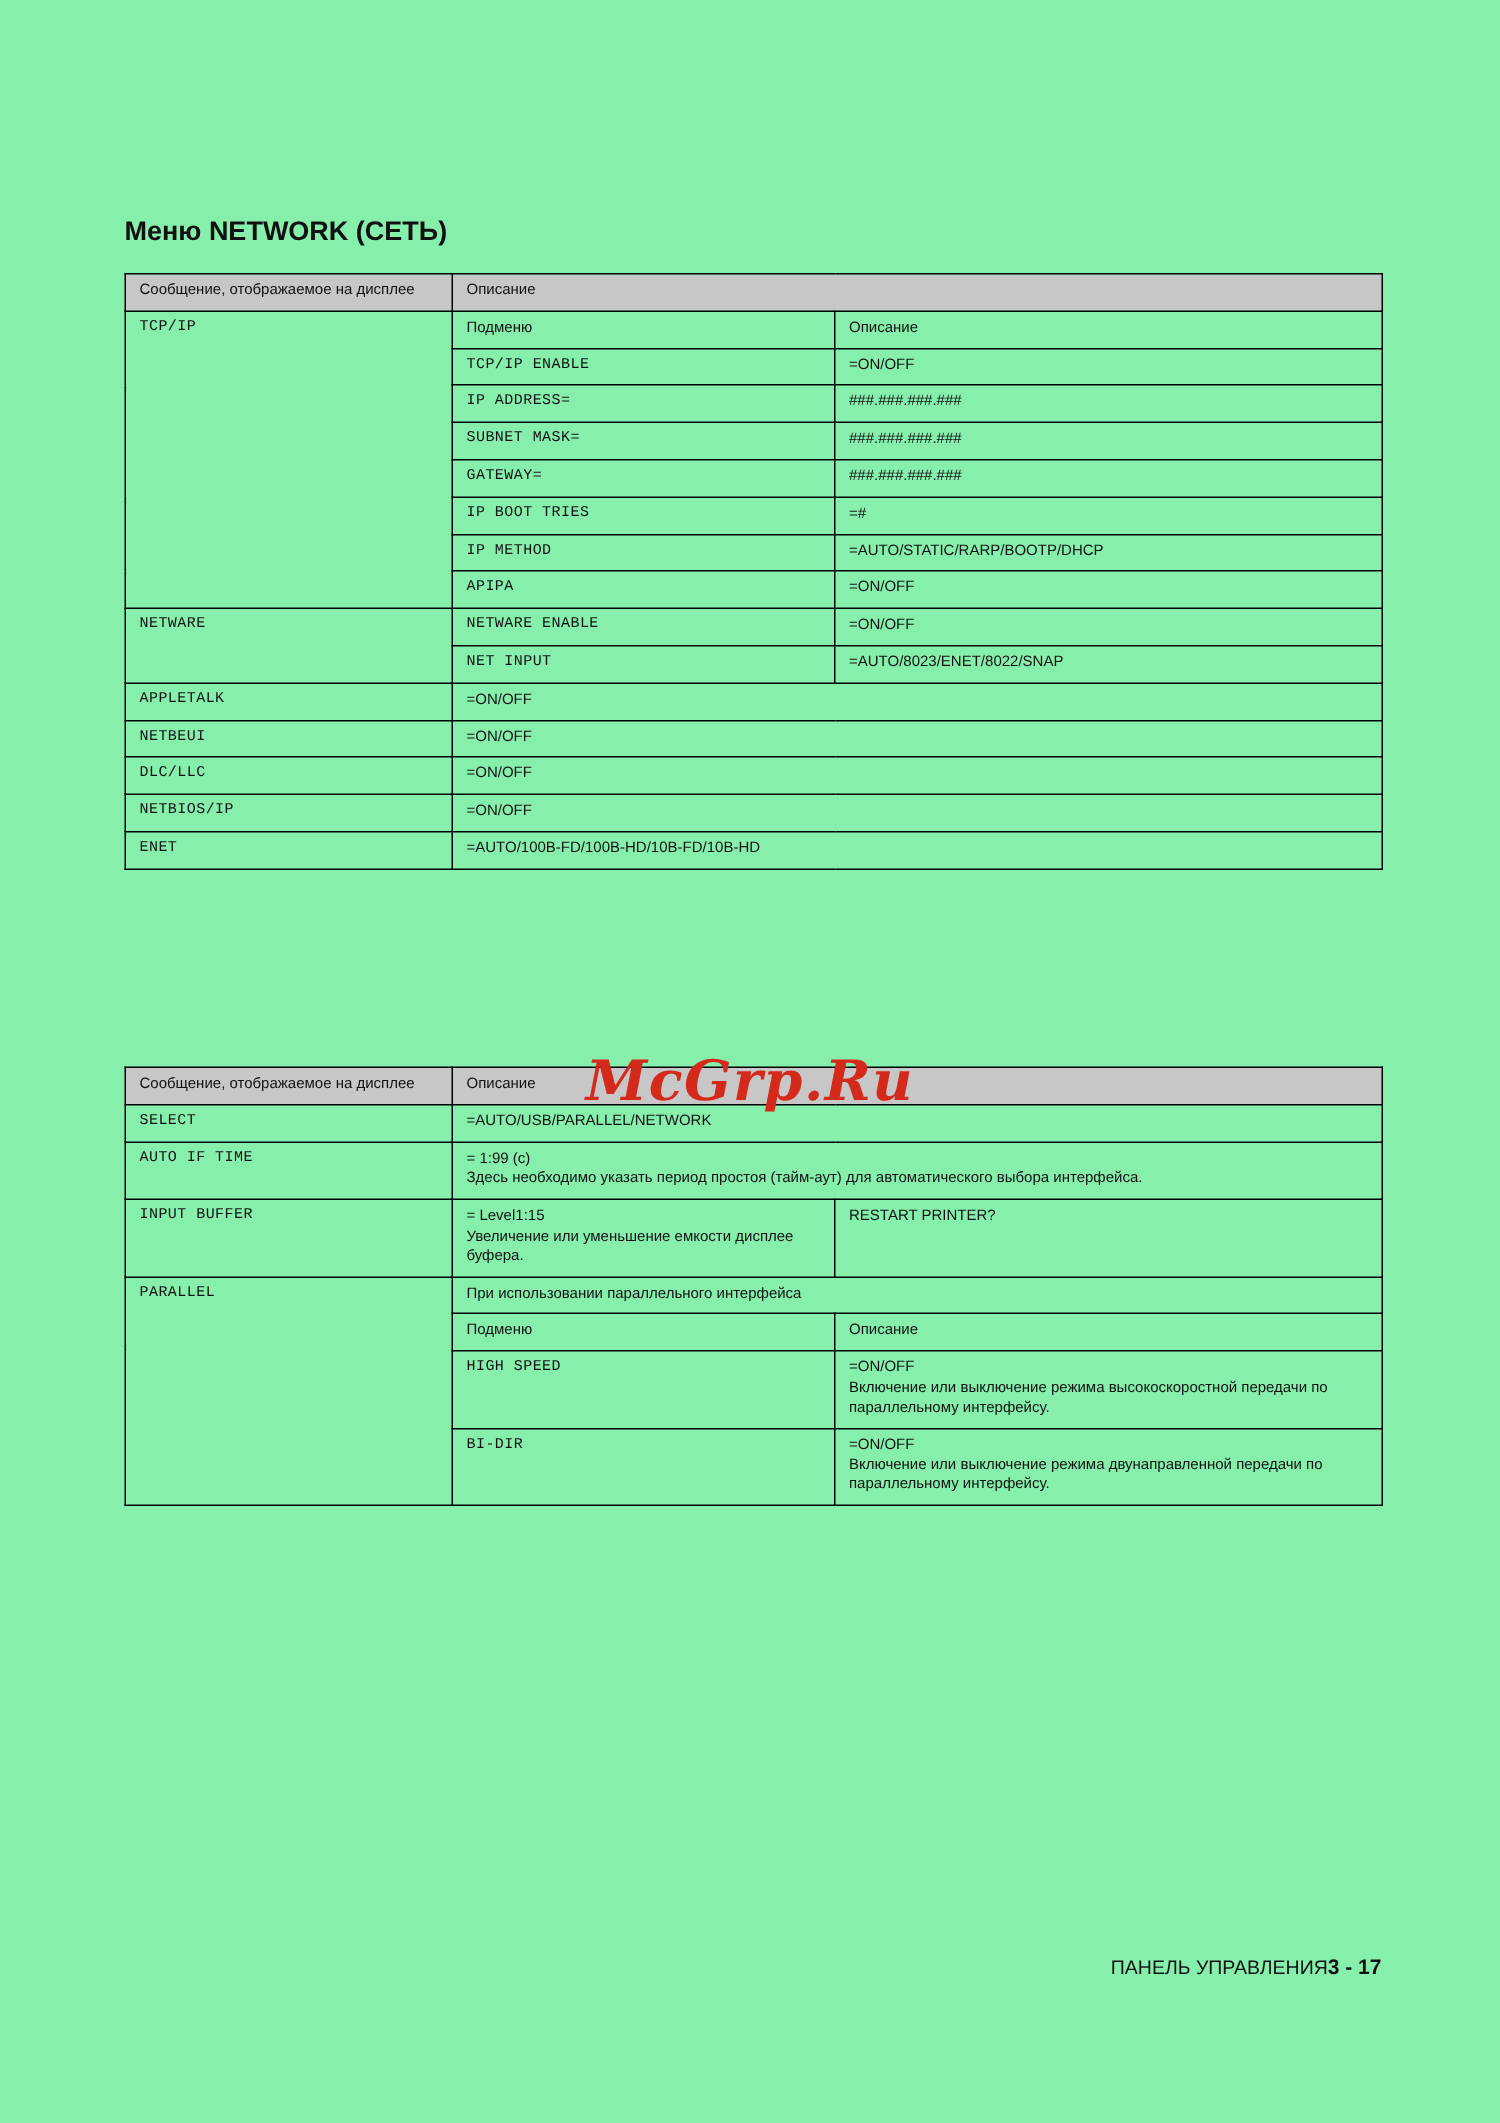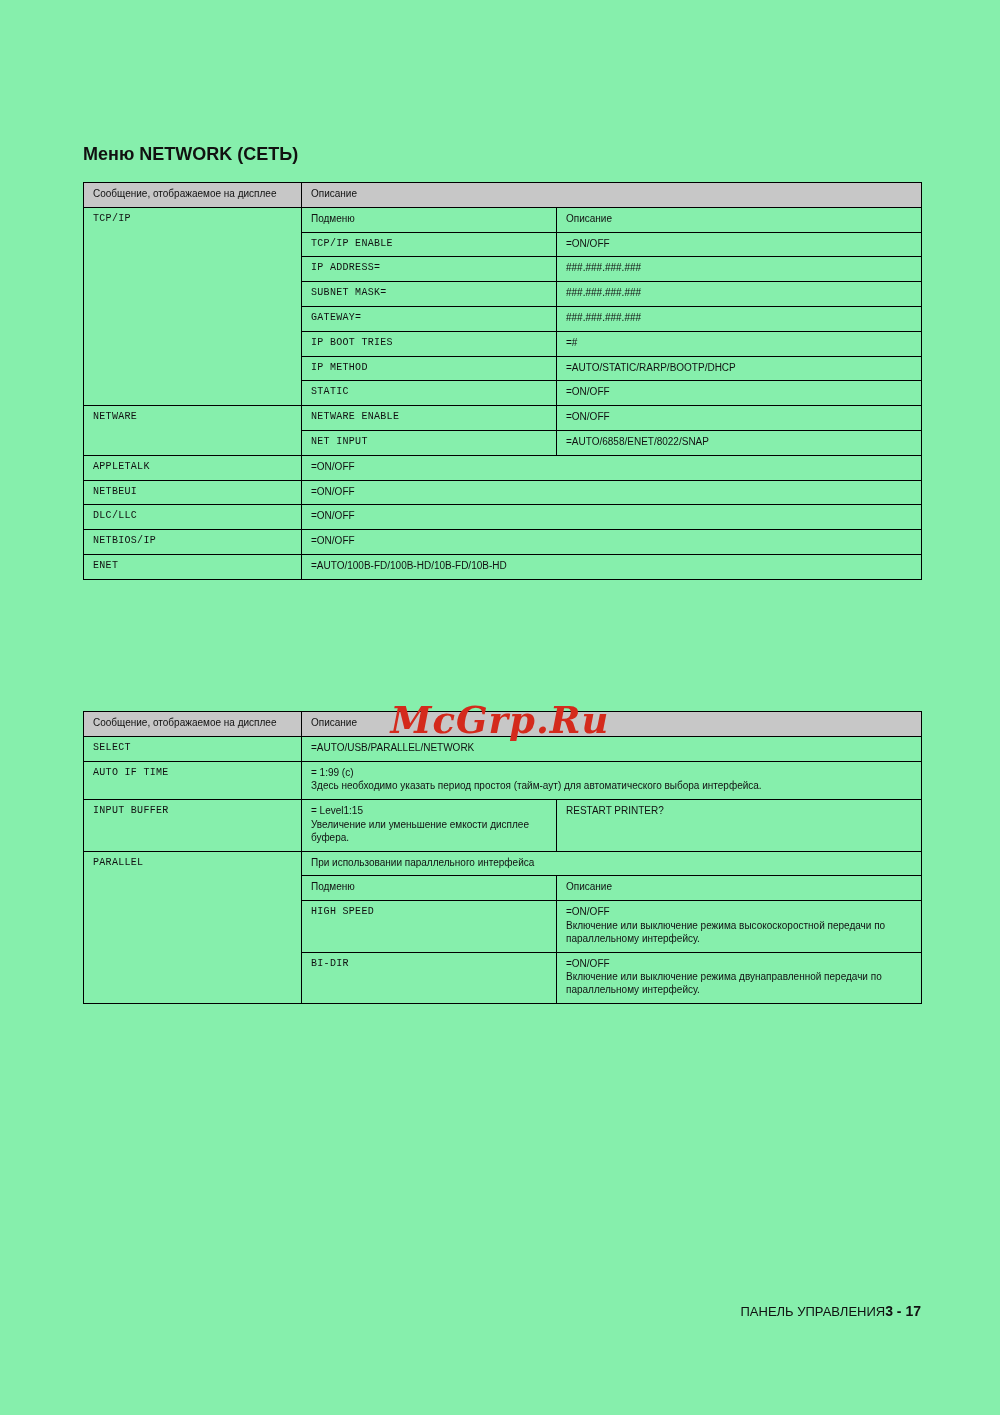--- a/index.html
+++ b/index.html
@@ -124,32 +124,32 @@
         </tr>
         <tr>
           <td class="mono">IP BOOT TRIES</td>
           <td>=#</td>
         </tr>
         <tr>
           <td class="mono">IP METHOD</td>
           <td>=AUTO/STATIC/RARP/BOOTP/DHCP</td>
         </tr>
         <tr>
-          <td class="mono">STATIC</td>
+          <td class="mono">APIPA</td>
           <td>=ON/OFF</td>
         </tr>
 
         <tr>
           <td class="mono" rowspan="2">NETWARE</td>
           <td class="mono">NETWARE ENABLE</td>
           <td>=ON/OFF</td>
         </tr>
         <tr>
           <td class="mono">NET INPUT</td>
-          <td>=AUTO/6858/ENET/8022/SNAP</td>
+          <td>=AUTO/8023/ENET/8022/SNAP</td>
         </tr>
 
         <tr>
           <td class="mono">APPLETALK</td>
           <td colspan="2">=ON/OFF</td>
         </tr>
         <tr>
           <td class="mono">NETBEUI</td>
           <td colspan="2">=ON/OFF</td>
         </tr>

